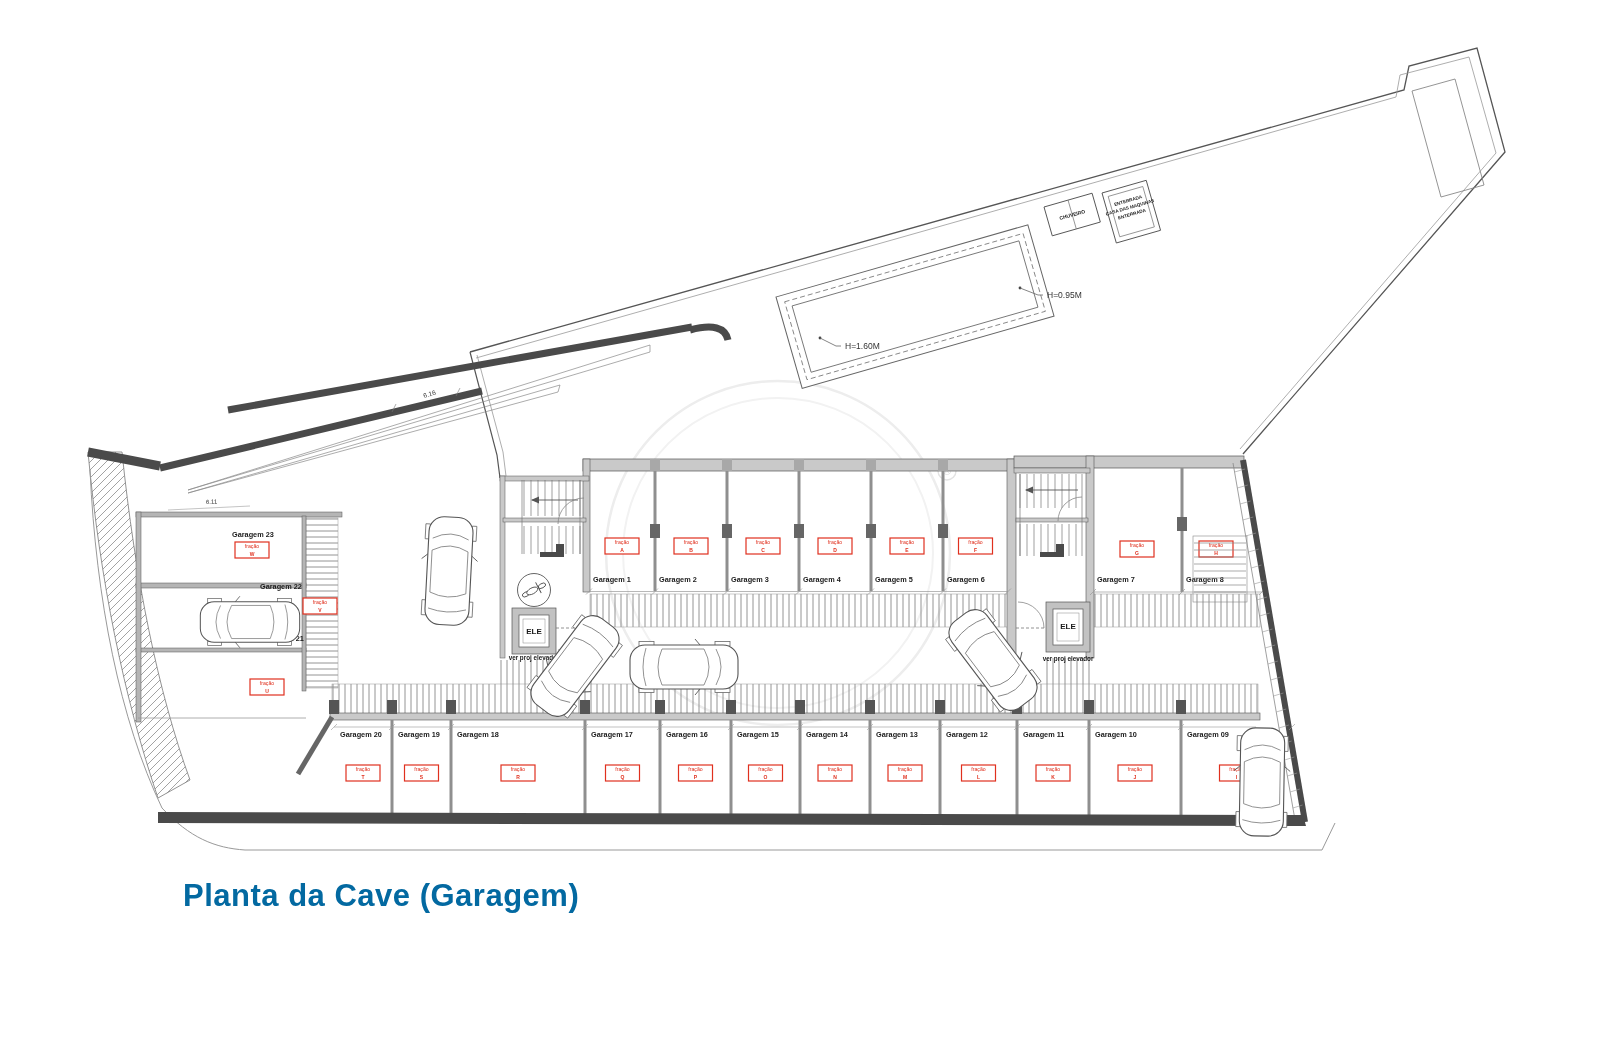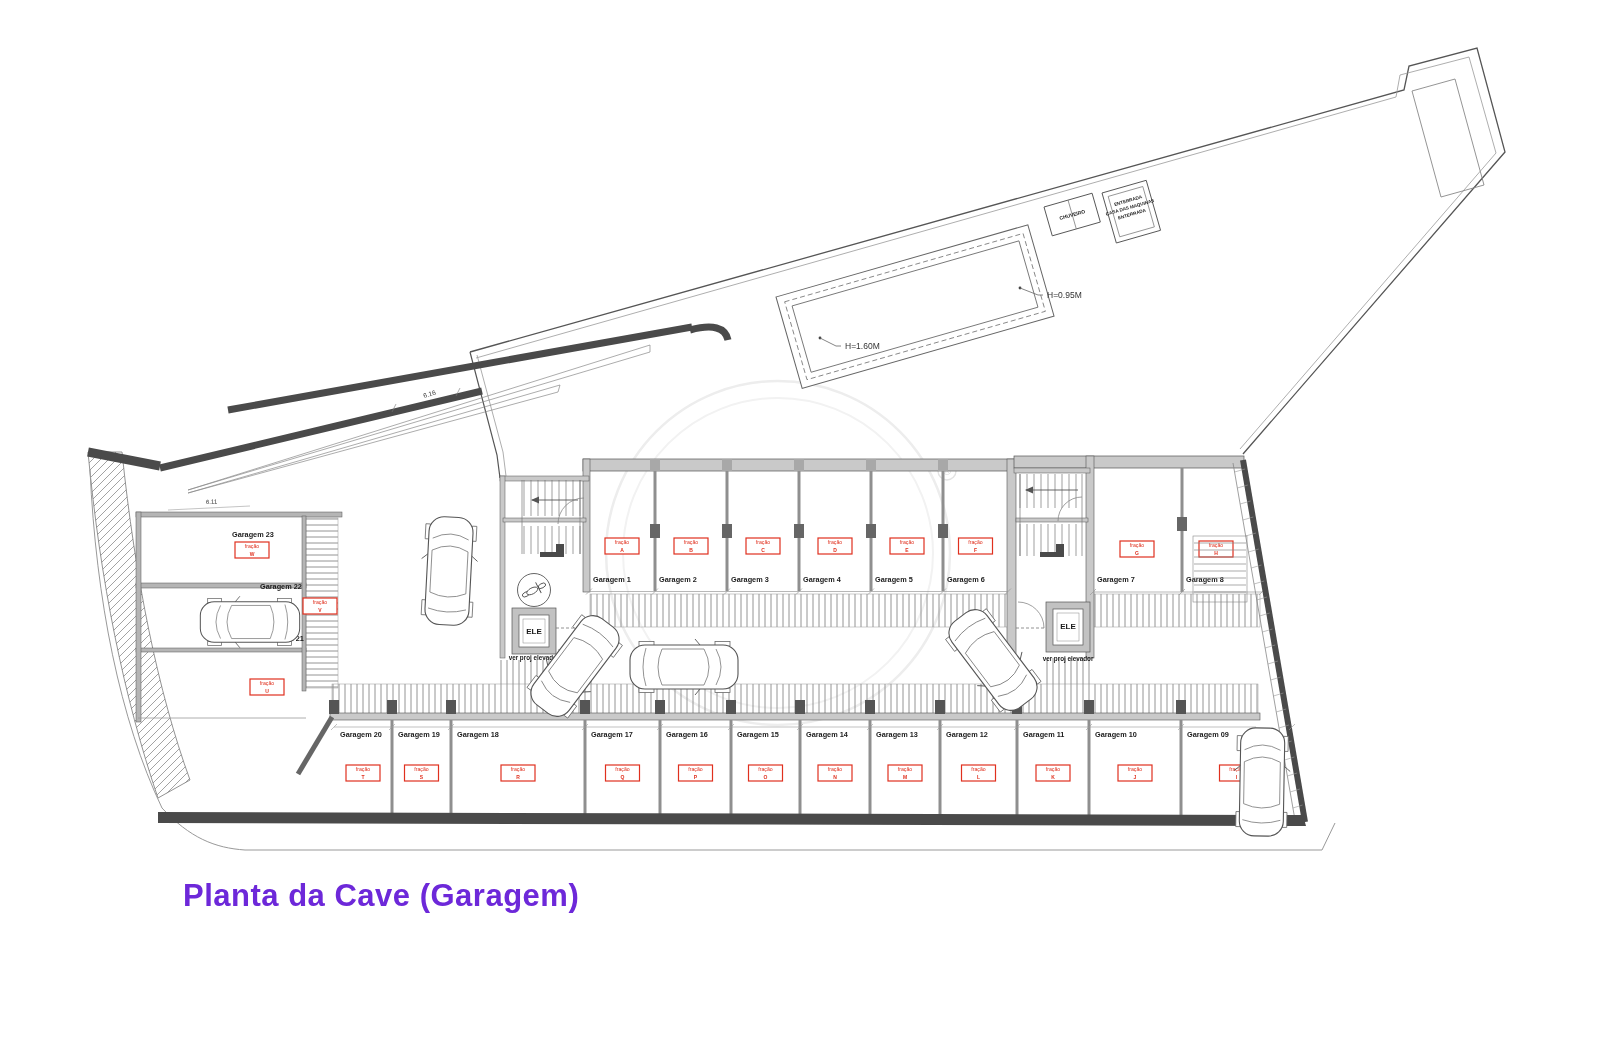--- a/index.html
+++ b/index.html
@@ -1,21 +1,21 @@
 <!DOCTYPE html>
 <html><head>
 <meta charset="utf-8">
 <style>
   html,body{margin:0;padding:0;background:#ffffff;}
   body{width:1600px;height:1062px;position:relative;overflow:hidden;
        font-family:"Liberation Sans",sans-serif;}
   #canvas{position:absolute;left:0;top:0;width:1600px;height:1062px;}
   #plan{position:absolute;left:0;top:0;}
   .plan-title{position:absolute;left:183px;top:878px;font-size:31px;font-weight:800;
-      color:#6d28d9;letter-spacing:.5px;font-family:"Liberation Sans",sans-serif;}
+      color:#0369a1;letter-spacing:.5px;font-family:"Liberation Sans",sans-serif;}
 </style>
 </head>
 <body>
 
 <div id="canvas">
   <svg id="plan" width="1600" height="1062" viewBox="0 0 1600 1062">
       <defs>
         <pattern id="vhatch" width="6" height="6" patternUnits="userSpaceOnUse">
           <line x1="3" y1="0" x2="3" y2="6" stroke="#888" stroke-width="0.9"></line>
         </pattern>

